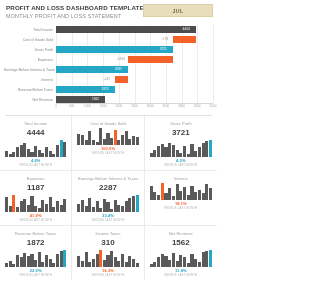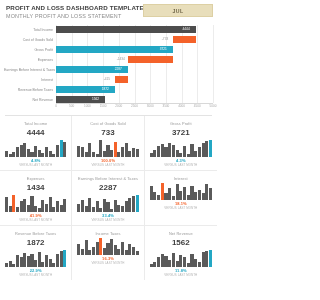--- a/index.html
+++ b/index.html
@@ -217,21 +217,20 @@
           <span style="height: 3.1875px;"></span>
           <span style="height: 11.6875px;"></span>
           <span class="hl" style="height: 17px;"></span>
           <span style="height: 14.875px;"></span>
         </div>
         <div class="card-pct up">4.8%</div>
         <div class="card-note">VERSUS LAST MONTH</div>
       </div>
       <div class="card">
         <div class="card-title">Cost of Goods Sold</div>
-        <div class="card-value">733</div>
         <div class="spark">
           <span style="height: 11.3333px;"></span>
           <span style="height: 10.2px;"></span>
           <span style="height: 4.53333px;"></span>
           <span style="height: 13.6px;"></span>
           <span style="height: 4.53333px;"></span>
           <span style="height: 3.4px;"></span>
           <span style="height: 17px;"></span>
           <span style="height: 5.66667px;"></span>
           <span style="height: 12.4667px;"></span>
@@ -267,21 +266,21 @@
           <span style="height: 9.5625px;"></span>
           <span style="height: 13.8125px;"></span>
           <span style="height: 15.9375px;"></span>
           <span class="hl" style="height: 17px;"></span>
         </div>
         <div class="card-pct up">4.3%</div>
         <div class="card-note">VERSUS LAST MONTH</div>
       </div>
       <div class="card">
         <div class="card-title">Expenses</div>
-        <div class="card-value">1434</div>
+        <div class="card-value">1187</div>
         <div class="spark">
           <span style="height: 14.5714px;"></span>
           <span style="height: 6.07143px;"></span>
           <span class="hl-o" style="height: 17px;"></span>
           <span style="height: 4.85714px;"></span>
           <span style="height: 10.9286px;"></span>
           <span style="height: 13.3571px;"></span>
           <span style="height: 7.28571px;"></span>
           <span style="height: 15.7857px;"></span>
           <span style="height: 6.07143px;"></span>
@@ -366,20 +365,21 @@
           <span style="height: 4.25px;"></span>
           <span style="height: 12.75px;"></span>
           <span style="height: 15.9375px;"></span>
           <span class="hl" style="height: 17px;"></span>
         </div>
         <div class="card-pct up">22.9%</div>
         <div class="card-note">VERSUS LAST MONTH</div>
       </div>
       <div class="card">
         <div class="card-title">Income Taxes</div>
+        <div class="card-value">310</div>
         <div class="spark">
           <span style="height: 10.9286px;"></span>
           <span style="height: 6.07143px;"></span>
           <span style="height: 14.5714px;"></span>
           <span style="height: 4.85714px;"></span>
           <span style="height: 8.5px;"></span>
           <span style="height: 13.3571px;"></span>
           <span class="hl-o" style="height: 17px;"></span>
           <span style="height: 7.28571px;"></span>
           <span style="height: 12.1429px;"></span>

